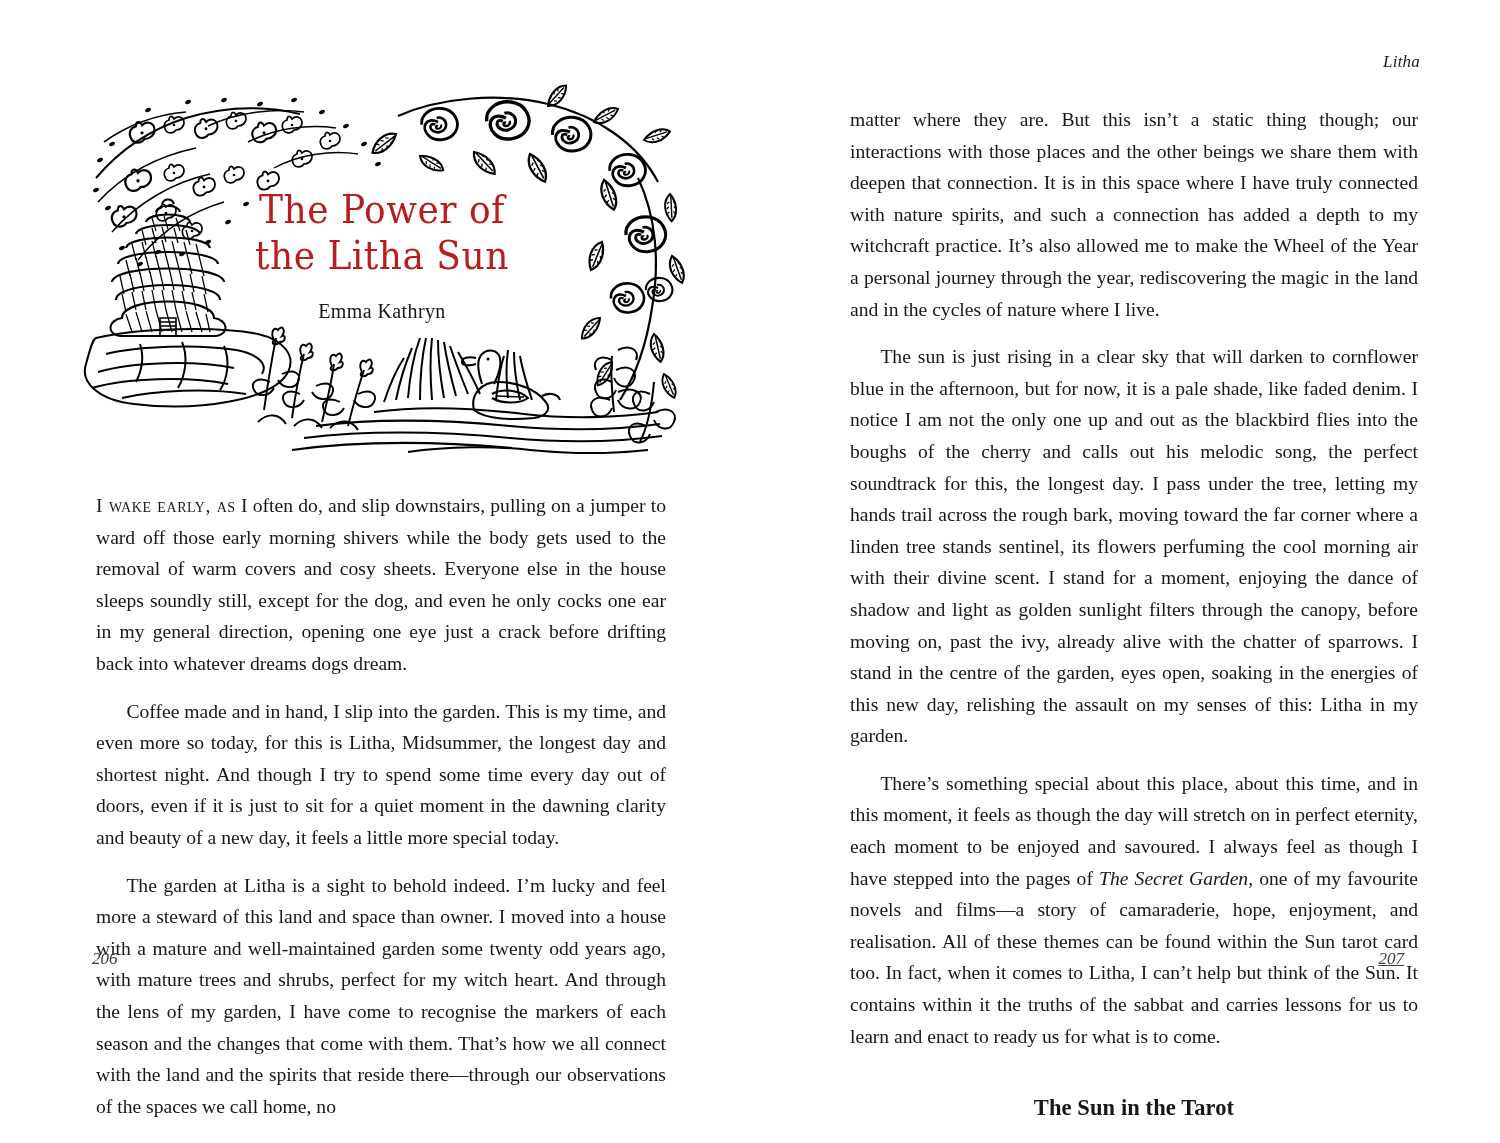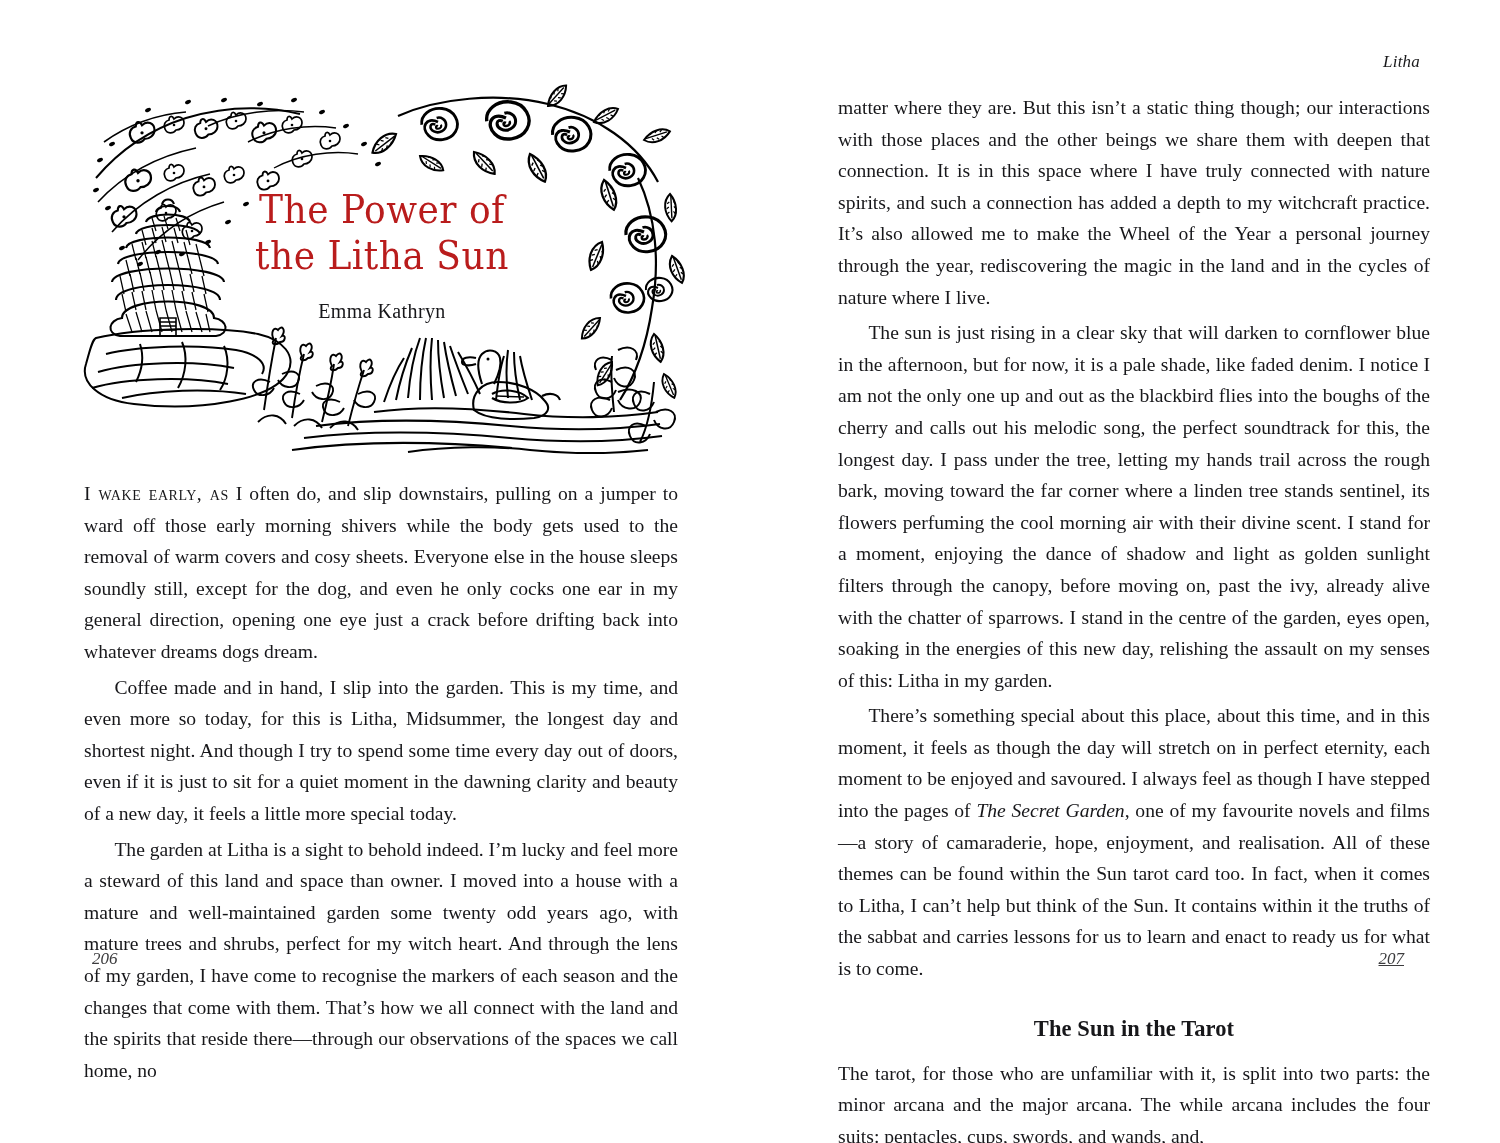--- a/index.html
+++ b/index.html
@@ -59,21 +59,21 @@
     font-size: 19.6px;
     line-height: 31.6px;
     text-align: justify;
     -webkit-hyphens: none;
     hyphens: none;
   }
   .column.left  { left: 80px; top: 474px; width: 602px; }
   .column.right { left: 84px; top: 88px;  width: 600px; }
 
   .column p {
-    margin: 4px;
+    margin: 16px;
     text-indent: 1.55em;
   }
   .column p.noindent { text-indent: 0; }
 
   .smallcaps {
     font-variant: small-caps;
     letter-spacing: .55px;
   }
   em, .ital { font-style: italic; }
 

